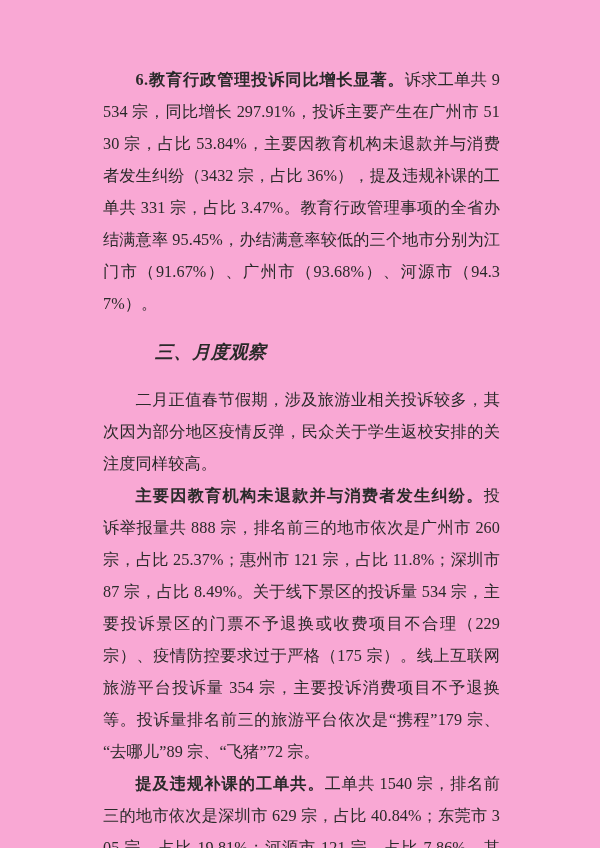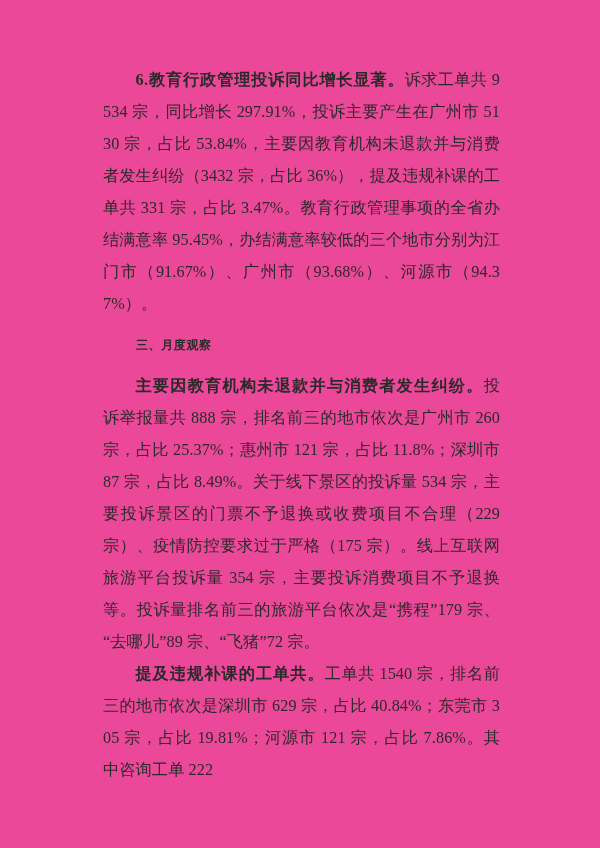--- a/index.html
+++ b/index.html
@@ -13,21 +13,21 @@
     height: 848px;
     overflow: hidden;
     font-family: "Liberation Serif", "DejaVu Serif", serif;
     color: #2a2a2a;
     -webkit-font-smoothing: antialiased;
   }
   .page {
     position: relative;
     width: 600px;
     height: 848px;
-    background: #ec4899;
+    background: #f9a8d4;
     box-sizing: border-box;
     padding: 64px 100px 0 103px;
   }
   .body-text {
     width: 397px;
   }
   
   p.para {
     margin: 0;
     font-size: 16.2px;
@@ -40,37 +40,39 @@
     overflow-wrap: anywhere;
     hanging-punctuation: allow-end;
   }
   
   .lead {
     font-weight: bold;
     letter-spacing: 0.6px;
   }
   
   h2.section-heading {
-    margin: 9px;
-    font-size: 12px;
+    margin: 16px;
+    font-size: 18px;
     line-height: 32px;
     font-weight: bold;
     text-indent: 2em;
     letter-spacing: 0.6px;
+    font-style: italic;
   }
 </style>
 </head>
 <body>
 
 <div class="page">
   <div class="body-text">
 
     <p class="para"><span class="lead">6.教育行政管理投诉同比增长显著。</span><span>诉求工单共 9534 宗，同比增长 297.91%，投诉主要产生在广州市 5130 宗，占比 53.84%，主要因教育机构未退款并与消费者发生纠纷（3432 宗，占比 36%），提及违规补课的工单共 331 宗，占比 3.47%。教育行政管理事项的全省办结满意率 95.45%，办结满意率较低的三个地市分别为江门市（91.67%）、广州市（93.68%）、河源市（94.37%）。</span></p>
 
     <h2 class="section-heading">三、月度观察</h2>
 
+    <p class="para"><span>二月正值春节假期，涉及旅游业相关投诉较多，其次因为部分地区疫情反弹，民众关于学生返校安排的关注度同样较高。</span></p>
 
     <p class="para"><span class="lead">主要因教育机构未退款并与消费者发生纠纷。</span><span>投诉举报量共 888 宗，排名前三的地市依次是广州市 260 宗，占比 25.37%；惠州市 121 宗，占比 11.8%；深圳市 87 宗，占比 8.49%。关于线下景区的投诉量 534 宗，主要投诉景区的门票不予退换或收费项目不合理（229 宗）、疫情防控要求过于严格（175 宗）。线上互联网旅游平台投诉量 354 宗，主要投诉消费项目不予退换等。投诉量排名前三的旅游平台依次是“携程”179 宗、“去哪儿”89 宗、“飞猪”72 宗。</span></p>
 
     <p class="para"><span class="lead">提及违规补课的工单共。</span><span>工单共 1540 宗，排名前三的地市依次是深圳市 629 宗，占比 40.84%；东莞市 305 宗，占比 19.81%；河源市 121 宗，占比 7.86%。其中咨询工单 222</span></p>
 
   </div>
 </div>
 
 </body></html>

